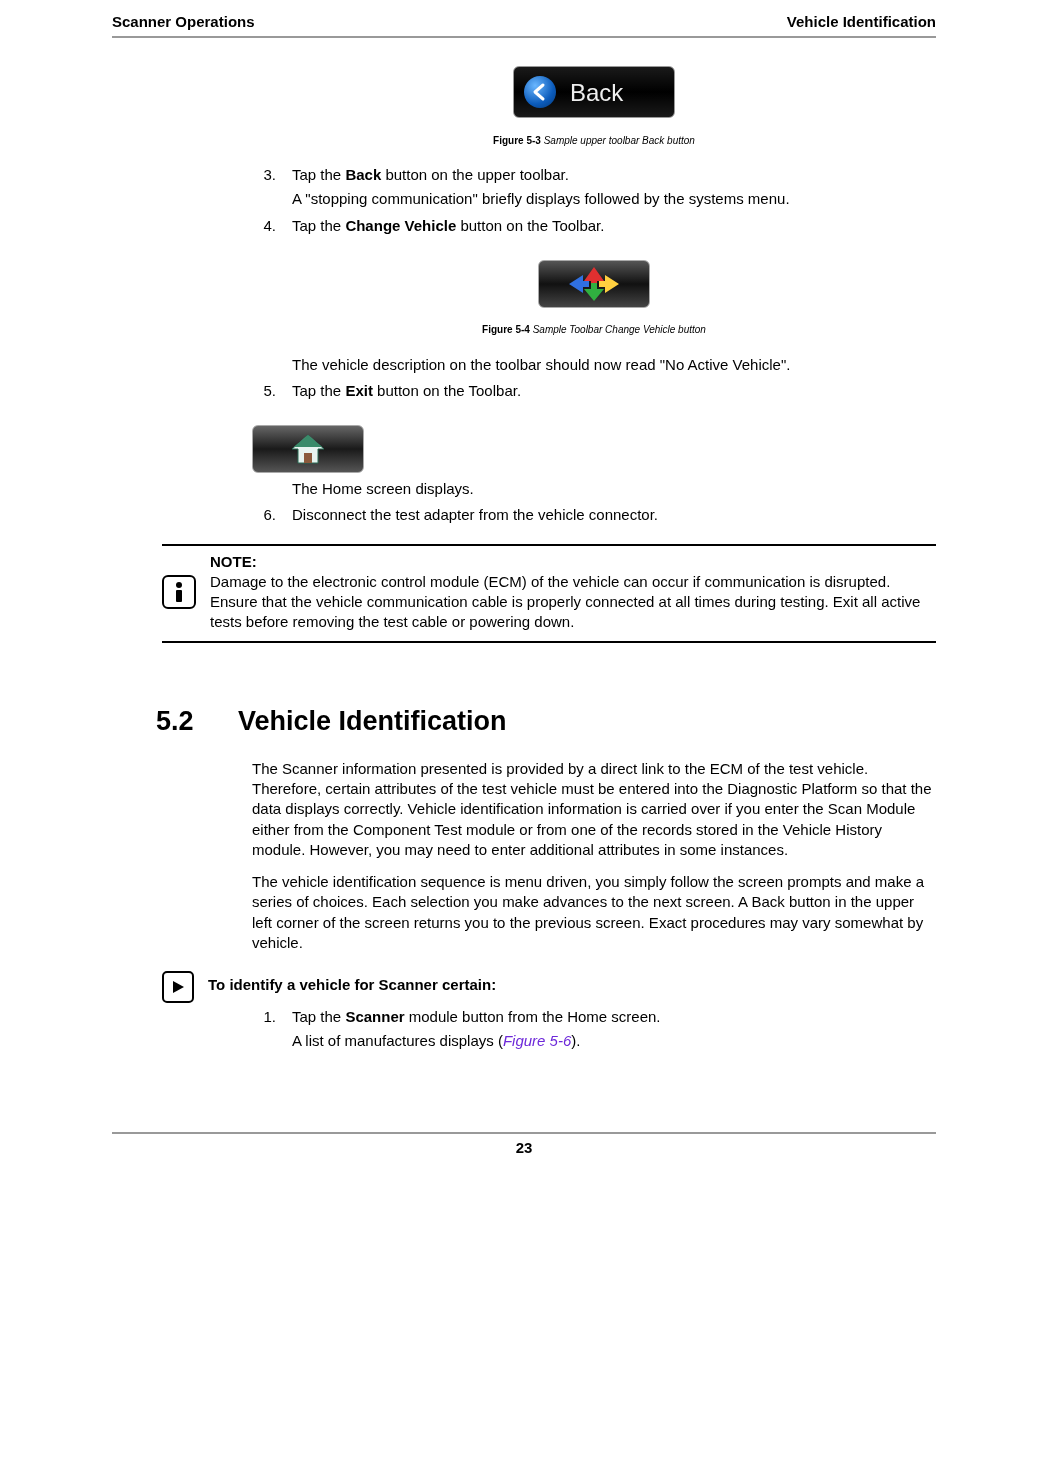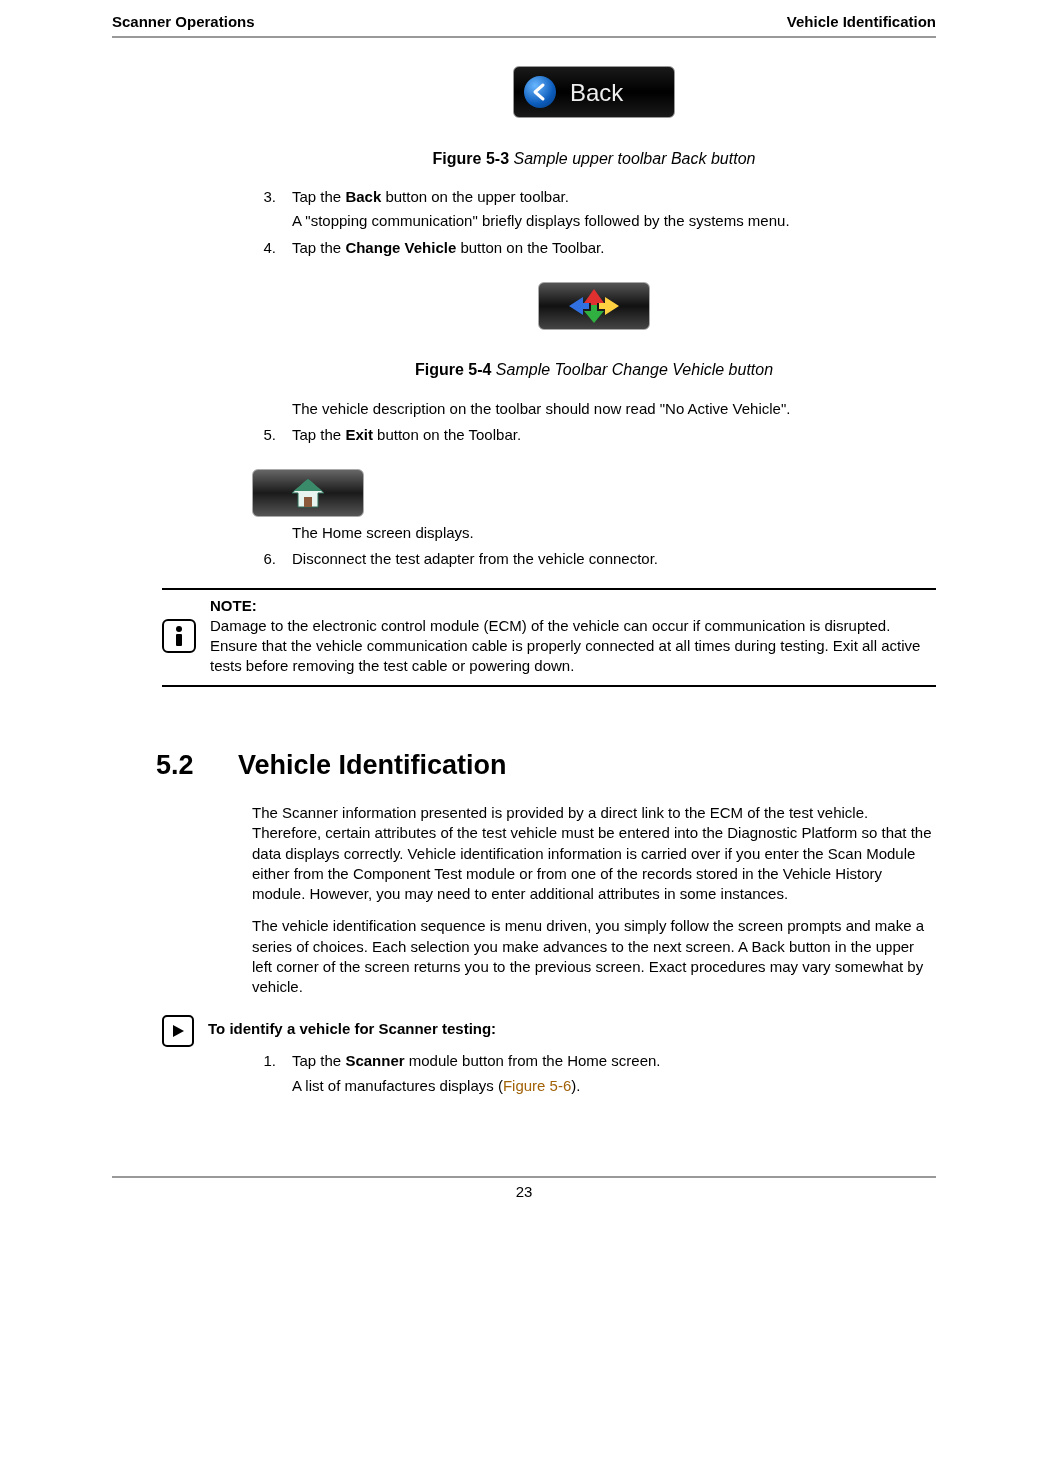--- a/index.html
+++ b/index.html
@@ -33,22 +33,22 @@
   .content {
     padding-left: 140px;
     padding-right: 0;
   }
   .figure {
     text-align: center;
     margin: 12px 0 6px 0;
   }
   .caption {
     text-align: center;
-    font-size: 16px;
-    margin: 24px 0 18px 0;
+    font-size: 10px;
+    margin: 10px 0 18px 0;
   }
   .caption b { font-weight: bold; }
   .caption i { font-style: italic; }
   ol.steps {
     list-style: none;
     padding: 0;
     margin: 0;
   }
   ol.steps > li {
     margin: 2px 0;
@@ -120,28 +120,28 @@
     display:flex;
     align-items:center;
     justify-content:center;
     margin-right: 14px;
     flex-shrink:0;
   }
   .proc-text {
     font-weight: bold;
     padding-top: 4px;
   }
-  .link { color: #a16207; }
+  .link { color: #6d28d9; font-style: italic; }
   .footer-rule {
     border-top: 2px solid #999;
     margin-top: 80px;
   }
   .page-num {
     text-align: center;
-    font-weight: normal;
+    font-weight: bold;
     font-size: 15px;
     padding: 4px 0 18px 0;
   }
 
   
   .back-btn {
     display: inline-block;
     width: 160px;
     height: 50px;
     border-radius: 6px;
@@ -286,21 +286,21 @@
 
     <div class="para">The Scanner information presented is provided by a direct link to the ECM of the test vehicle. Therefore, certain attributes of the test vehicle must be entered into the Diagnostic Platform so that the data displays correctly. Vehicle identification information is carried over if you enter the Scan Module either from the Component Test module or from one of the records stored in the Vehicle History module. However, you may need to enter additional attributes in some instances.</div>
     <div class="para">The vehicle identification sequence is menu driven, you simply follow the screen prompts and make a series of choices. Each selection you make advances to the next screen. A Back button in the upper left corner of the screen returns you to the previous screen. Exact procedures may vary somewhat by vehicle.</div>
 
     <div class="proc">
       <div class="proc-icon">
         <svg width="16" height="16" viewBox="0 0 16 16">
             <polygon points="3,2 14,8 3,14" fill="#000"></polygon>
           </svg>
       </div>
-      <div class="proc-text">To identify a vehicle for Scanner testing:</div>
+      <div class="proc-text">To identify a vehicle for Scanner certain:</div>
     </div>
 
     <ol class="steps" style="margin-top:4px">
       <li>
         <span class="num">1.</span>
         <span>Tap the </span><b>Scanner</b><span> module button from the Home screen.</span>
         <div class="sub" style="padding-left:0;margin-top:4px">
           <span>A list of manufactures displays (</span><span class="link">Figure 5-6</span><span>).</span>
         </div>
       </li>

